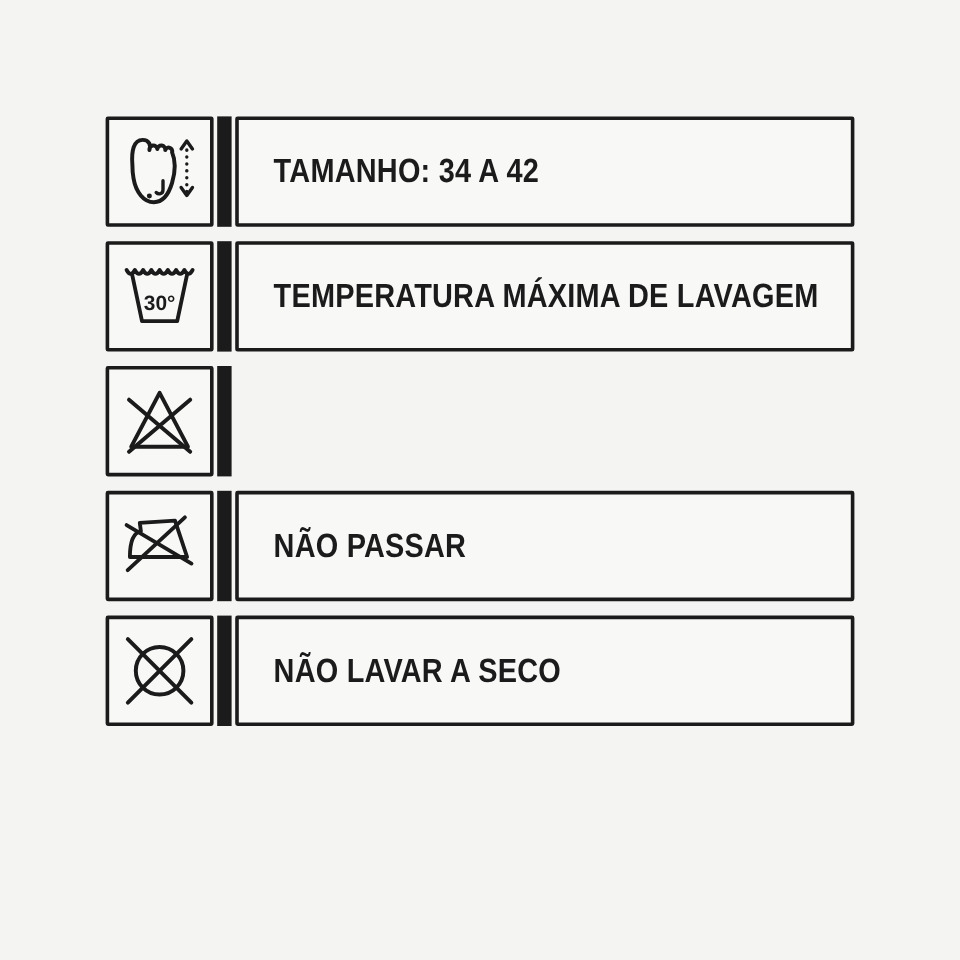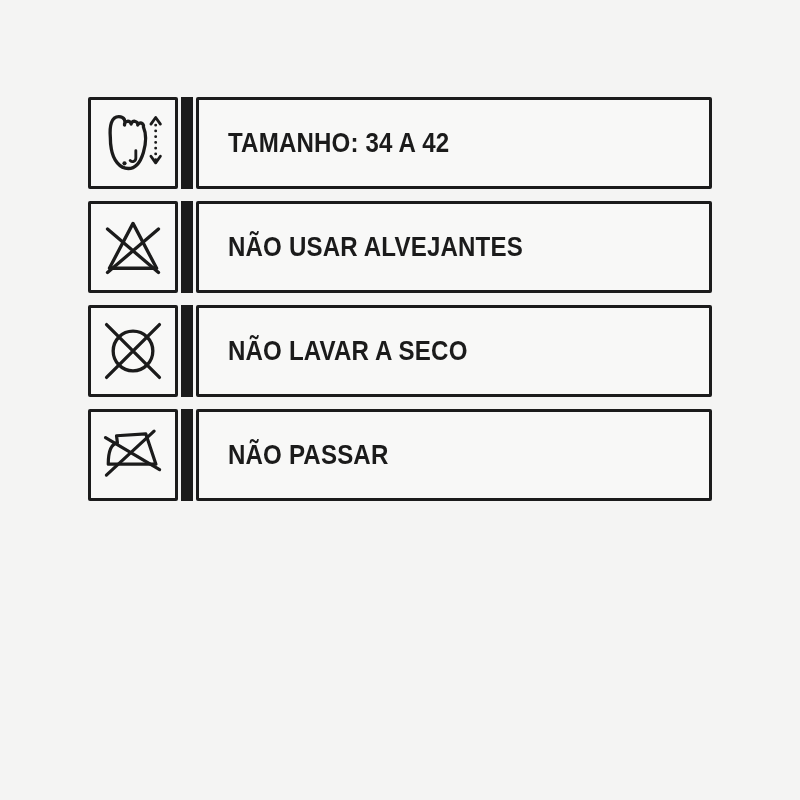--- a/index.html
+++ b/index.html
@@ -67,60 +67,72 @@
     <path class="stt" d="M 55 50 L 60 57 L 65 50"></path>
   </svg>
           </span>
     </div>
     <div class="divider-bar"></div>
     <div class="text-box">
       <span class="label">TAMANHO: 34 A 42</span>
     </div>
   </div>
 
+  <div class="row">
+    <div class="icon-box">
+      <span class="icon-slot">
+            <svg width="66" height="66" viewBox="0 0 72 72">
+    <path class="st" d="M 6 12 q 3.75 7 7.5 0 q 3.75 7 7.5 0 q 3.75 7 7.5 0 q 3.75 7 7.5 0 q 3.75 7 7.5 0 q 3.75 7 7.5 0 q 3.75 7 7.5 0 q 3.75 7 7.5 0"></path>
+    <path class="st" d="M 11 16 L 20 58.5 L 52 58.5 L 61 16"></path>
+    <text class="tx" x="36" y="48" text-anchor="middle">30°</text>
+  </svg>
+          </span>
+    </div>
+    <div class="divider-bar"></div>
+    <div class="text-box">
+      <span class="label">TEMPERATURA MÁXIMA DE LAVAGEM</span>
+    </div>
+  </div>
 
 
   <div class="row">
     <div class="icon-box">
       <span class="icon-slot">
             <svg width="68" height="68" viewBox="0 0 72 72">
     <path class="st" d="M 36 11 L 61 58.5 L 11 58.5 Z"></path>
     <path class="st" d="M 9 17 L 63 63 M 63 17 L 9 63"></path>
   </svg>
           </span>
     </div>
     <div class="divider-bar"></div>
+  </div>
+
+  <div class="row">
+    <div class="icon-box">
+      <span class="icon-slot">
+            <svg width="66" height="66" viewBox="0 0 72 72">
+    <path class="st" d="M 18 15 L 50 13 L 61 46 L 9 46 C 9 33 12 24 19 22.5 L 18 15"></path>
+    <path class="st" d="M 6 17 L 65 52 M 59 10 L 7 58"></path>
+  </svg>
+          </span>
+    </div>
+    <div class="divider-bar"></div>
     <div class="text-box">
-      <span class="label">NÃO USAR ALVEJANTES</span>
+      <span class="label">NÃO PASSAR</span>
     </div>
   </div>
 
   <div class="row">
     <div class="icon-box">
       <span class="icon-slot">
             <svg width="68" height="68" viewBox="0 0 72 72">
     <circle class="st" cx="36" cy="36" r="21"></circle>
     <path class="st" d="M 8 8 L 64 64 M 64 8 L 8 64"></path>
   </svg>
           </span>
     </div>
     <div class="divider-bar"></div>
     <div class="text-box">
       <span class="label">NÃO LAVAR A SECO</span>
     </div>
   </div>
-
-  <div class="row">
-    <div class="icon-box">
-      <span class="icon-slot">
-            <svg width="66" height="66" viewBox="0 0 72 72">
-    <path class="st" d="M 18 15 L 50 13 L 61 46 L 9 46 C 9 33 12 24 19 22.5 L 18 15"></path>
-    <path class="st" d="M 6 17 L 65 52 M 59 10 L 7 58"></path>
-  </svg>
-          </span>
-    </div>
-    <div class="divider-bar"></div>
-    <div class="text-box">
-      <span class="label">NÃO PASSAR</span>
-    </div>
-  </div>
 </div>
 </div>
 
 </body></html>

